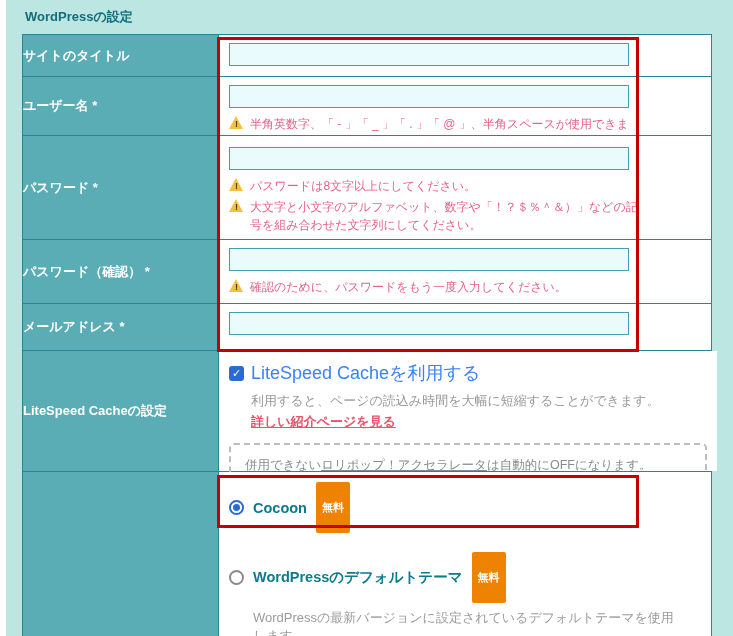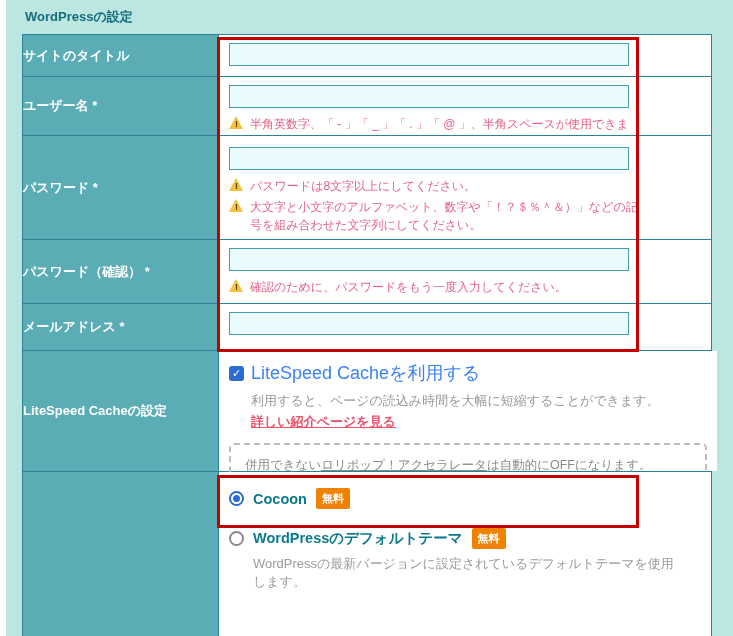--- a/index.html
+++ b/index.html
@@ -35,30 +35,30 @@
     align-items:center; justify-content:center; flex:0 0 15px; }
   .checkbox .mark { color:#ffffff; font-size:11px; font-weight:bold; line-height:1; }
   .checkbox-label { color:#3b82f6; font-size:18px; }
   .ls-desc { margin:7px 0 0 22px; color:#999999; font-size:13px; }
   .pink-link { display:inline-block; margin:3px 0 0 22px; color:#e9546b; font-size:13px;
     font-weight:bold; text-decoration:underline; cursor:pointer; }
   .dashed-note { margin-top:12px; width:478px; border:2px dashed #bdbdbd; border-radius:5px;
     padding:12px 14px; color:#8a8a8a; font-size:12.5px; }
   .gray-link { color:#8a8a8a; text-decoration:underline; cursor:pointer; }
 
-  .theme-option { margin-top:8px; }
+  .theme-option { margin-top:2px; }
   .theme-option + .theme-option { margin-top:19px; }
   .opt-head { display:flex; align-items:center; gap:9px; cursor:pointer; }
   .radio { width:15px; height:15px; border-radius:50%; flex:0 0 15px; position:relative;
     border:2px solid #8a8a8a; background:#ffffff; }
   .radio.selected { border-color:#2b6cd4; }
   .radio.selected::after { content:''; position:absolute; left:2px; top:2px; right:2px;
     bottom:2px; border-radius:50%; background:#2b6cd4; }
   .theme-name { color:#0c7a8d; font-size:14.5px; font-weight:bold; }
-  .badge { font-size:11px; font-weight:bold; color:#ffffff; padding:3px 6px; border-radius:2px; }
+  .badge { font-size:11px; font-weight:bold; color:#ffffff; padding:18px 6px; border-radius:2px; }
   .badge-orange { background:#ef8200; }
   .theme-desc { margin:6px 0 0 24px; color:#9b9b9b; font-size:13px; width:430px; }
 
   .annot { position:absolute; border:3px solid #c40000; pointer-events:none; }
   .annot-inputs { left:211px; top:37px; width:422px; height:315px; }
   .annot-cocoon { left:211px; top:475px; width:422px; height:53px; }
 </style>
 </head>
 <body>
 

